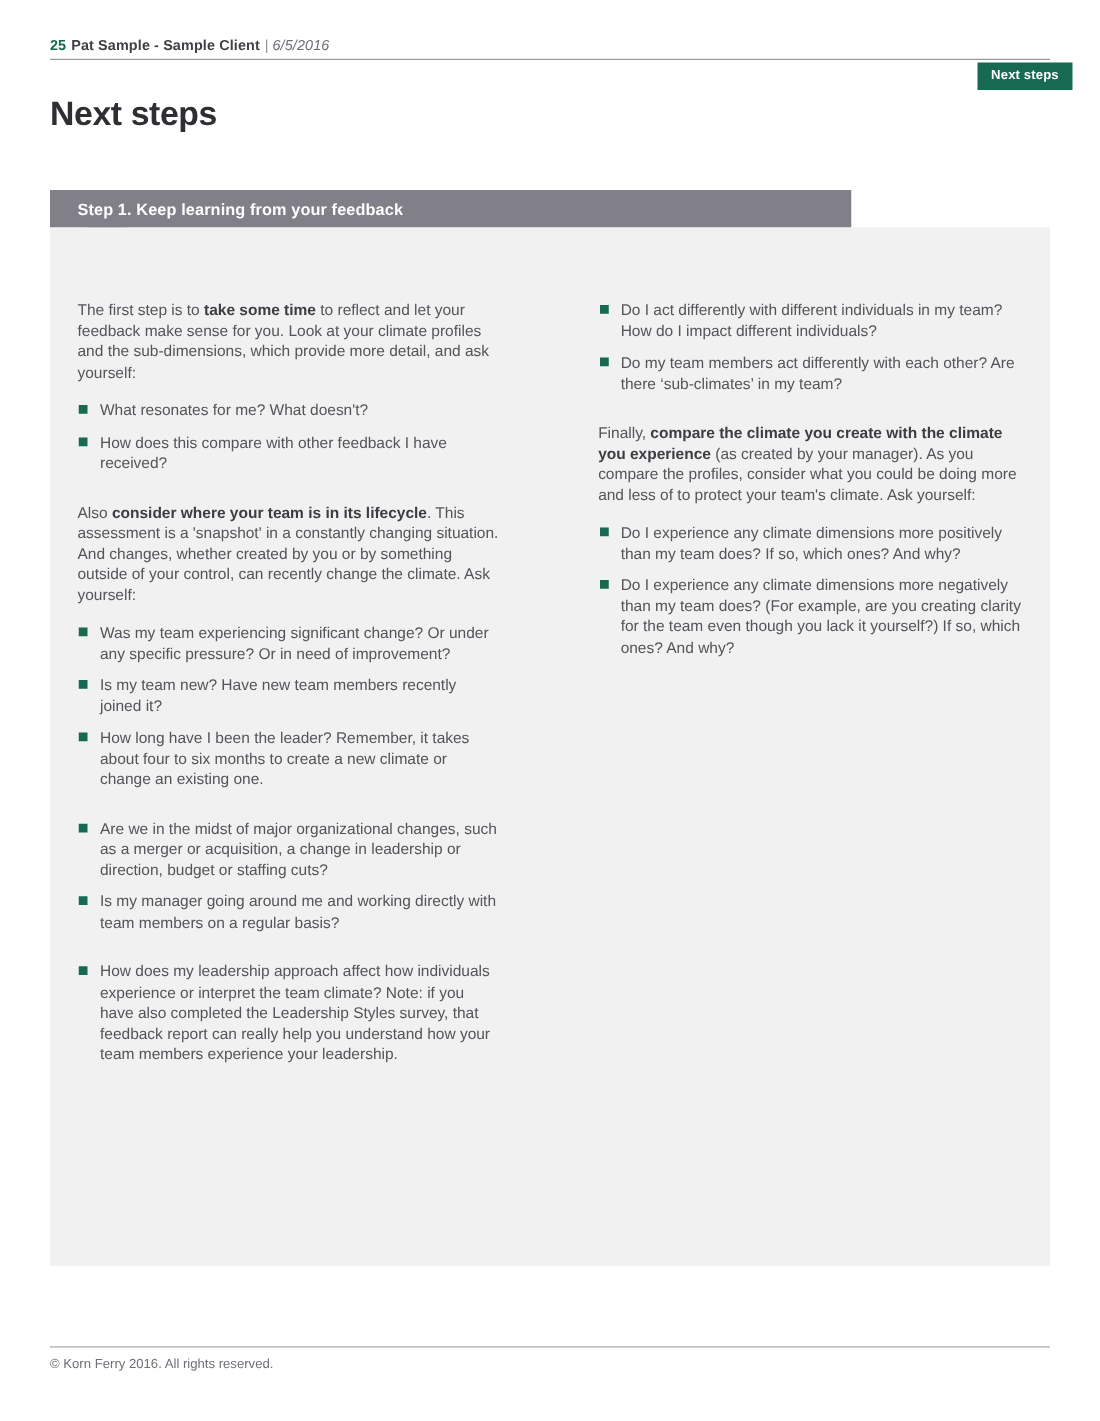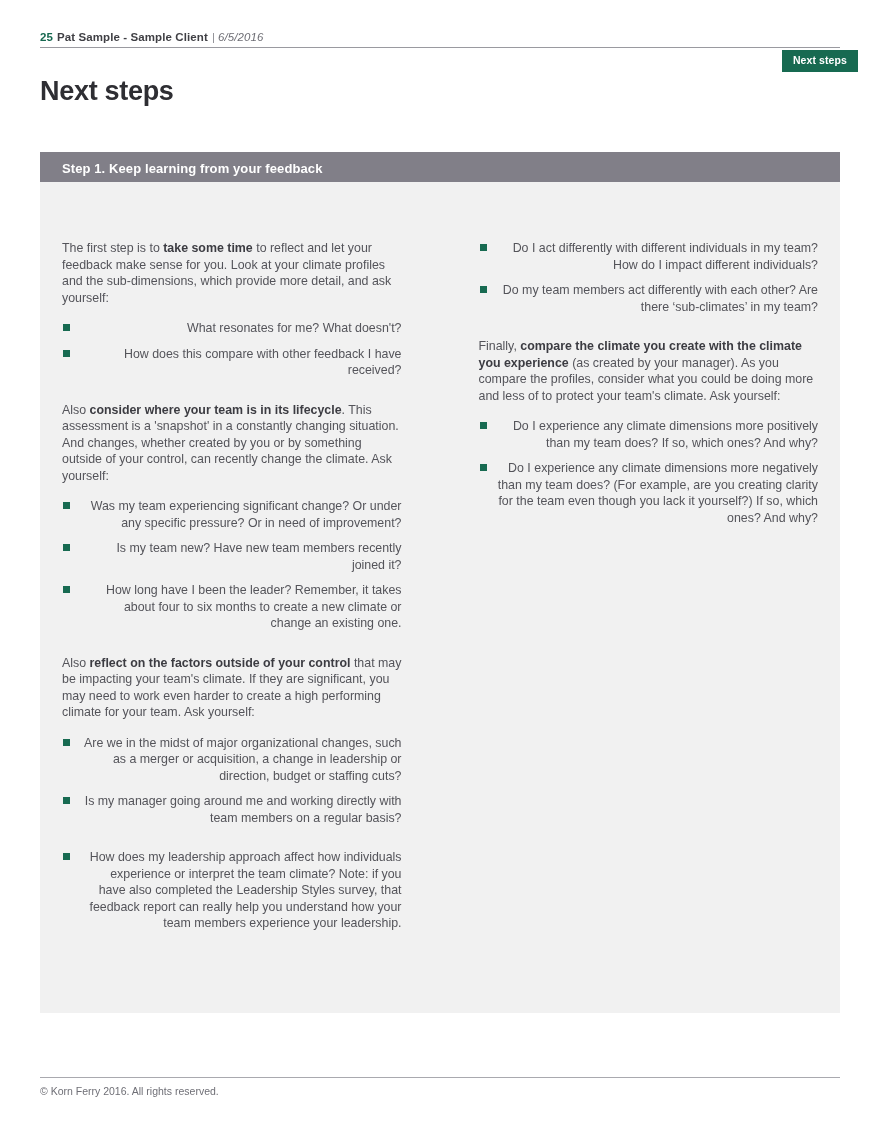--- a/index.html
+++ b/index.html
@@ -91,21 +91,21 @@
 
   
   .step-panel {
     position: absolute;
     left: 40px;
     top: 152px;
     width: 800px;
   }
   .step-bar {
     position: relative;
-    width: 800px;
+    width: 641px;
     height: 30px;
     background: #817f88;
     box-sizing: border-box;
     padding: 7px 0 0 22px;
   }
   .step-bar-label {
     color: #ffffff;
     font-size: 13px;
     font-weight: bold;
     letter-spacing: 0.1px;
@@ -161,21 +161,20 @@
     margin: 0 0 14px 0;
     padding: 0;
   }
   ul.bullets li {
     position: relative;
     padding-left: 18px;
     margin-bottom: 9px;
     font-size: 12.4px;
     line-height: 1.33;
     color: #54545a;
-    text-align: right;
   }
   ul.bullets li:last-child {
     margin-bottom: 0;
   }
   ul.bullets li .bullet-mark {
     position: absolute;
     left: 1px;
     top: 4px;
     width: 7px;
     height: 7px;
@@ -242,21 +241,20 @@
         <p class="para"><span>Also </span><b>consider where your team is in its lifecycle</b><span>. This assessment is a 'snapshot' in a constantly changing situation. And changes, whether created by you or by something outside of your control, can recently change the climate. Ask yourself:</span></p>
 
         <ul class="bullets">
           <li><span class="bullet-mark"></span><span>Was my team experiencing significant change? Or under any specific pressure? Or in need of improvement?</span></li>
           <li><span class="bullet-mark"></span><span>Is my team new? Have new team members recently joined it?</span></li>
           <li><span class="bullet-mark"></span><span>How long have I been the leader? Remember, it takes about four to six months to create a new climate or change an existing one.</span></li>
         </ul>
 
         <div class="block-gap"></div>
 
-        <p class="para"><span>Also </span><b>reflect on the factors outside of your control</b><span> that may be impacting your team's climate. If they are significant, you may need to work even harder to create a high performing climate for your team. Ask yourself:</span></p>
 
         <ul class="bullets">
           <li><span class="bullet-mark"></span><span>Are we in the midst of major organizational changes, such as a merger or acquisition, a change in leadership or direction, budget or staffing cuts?</span></li>
           <li><span class="bullet-mark"></span><span>Is my manager going around me and working directly with team members on a regular basis?</span></li>
         </ul>
 
         <div class="block-gap"></div>
 
 
         <ul class="bullets">

